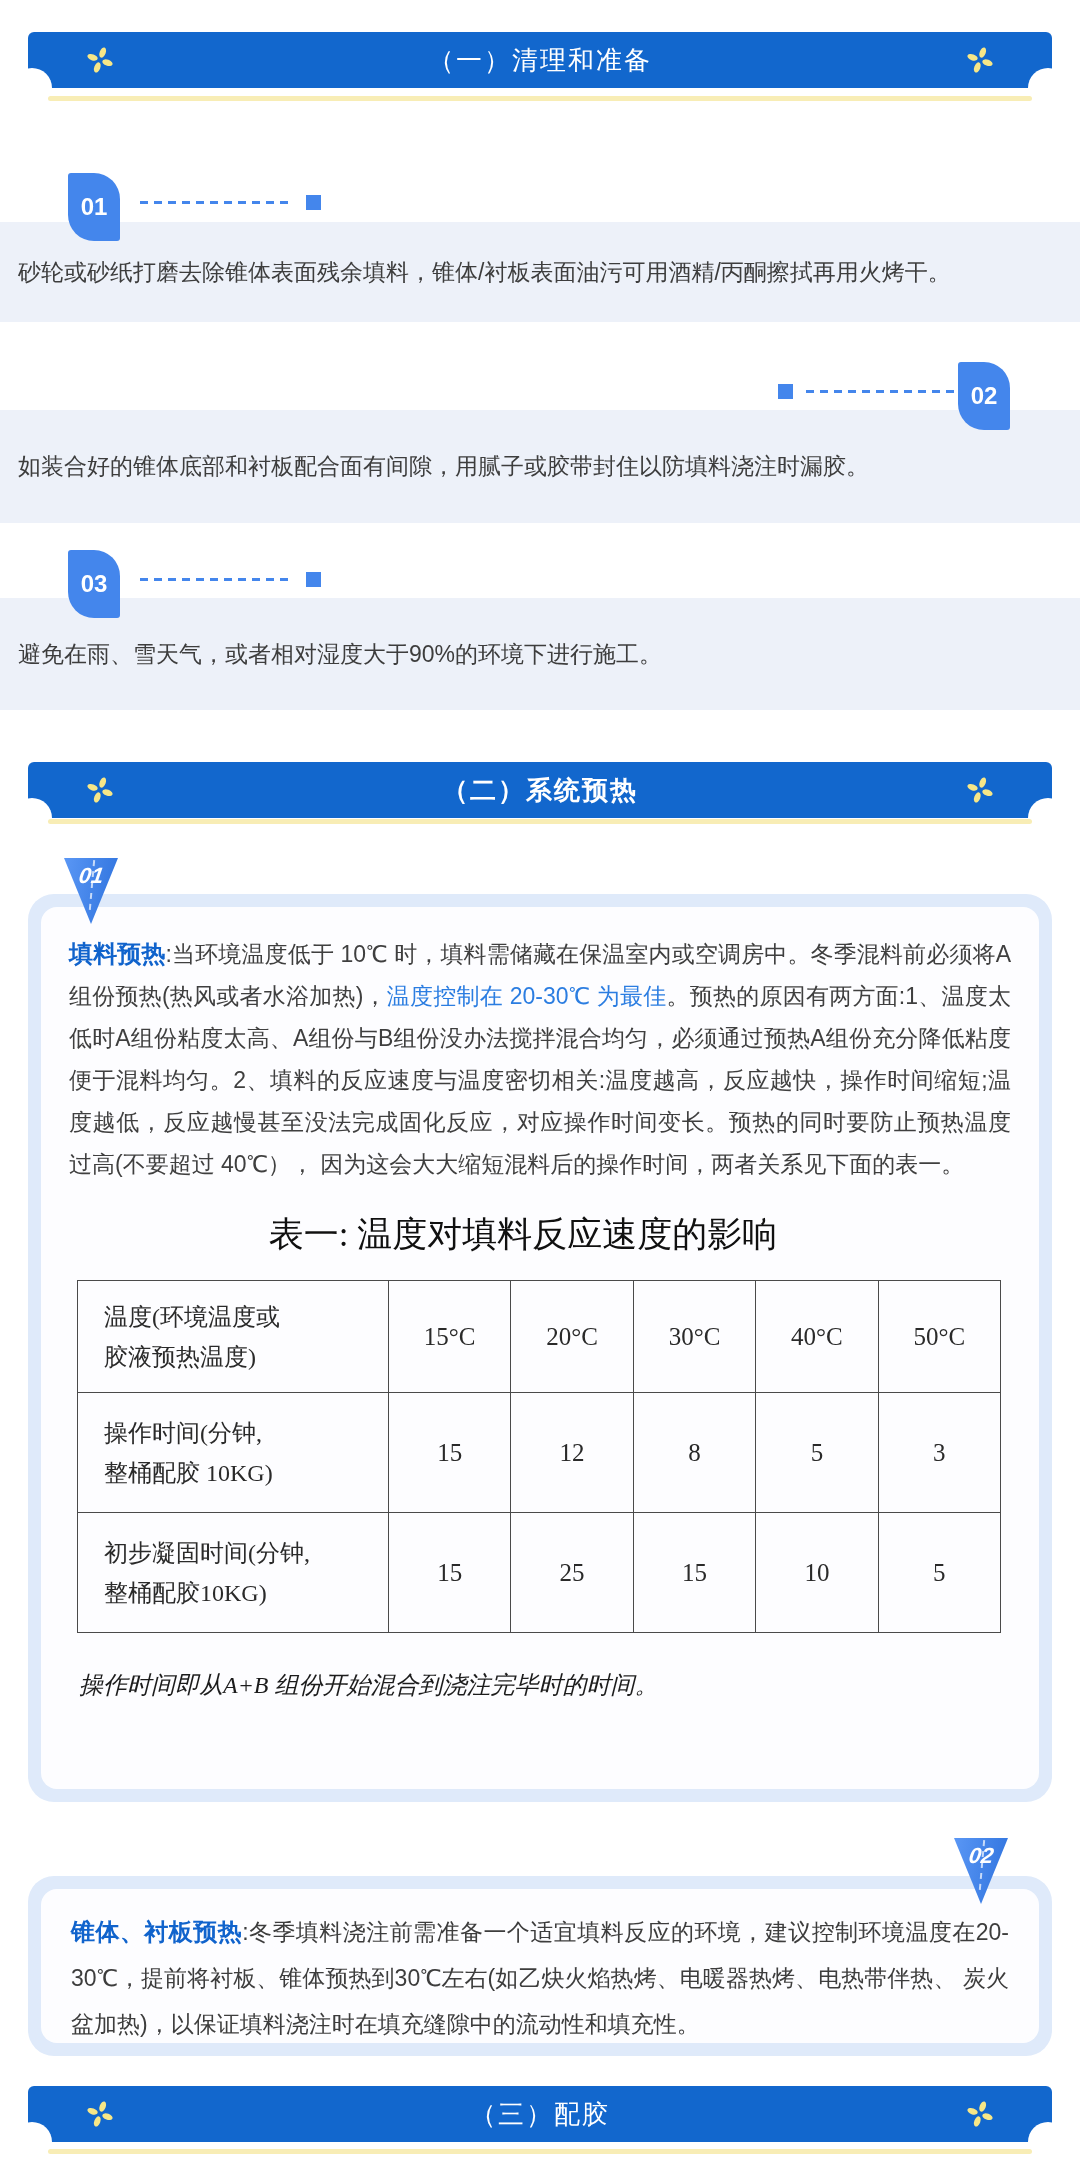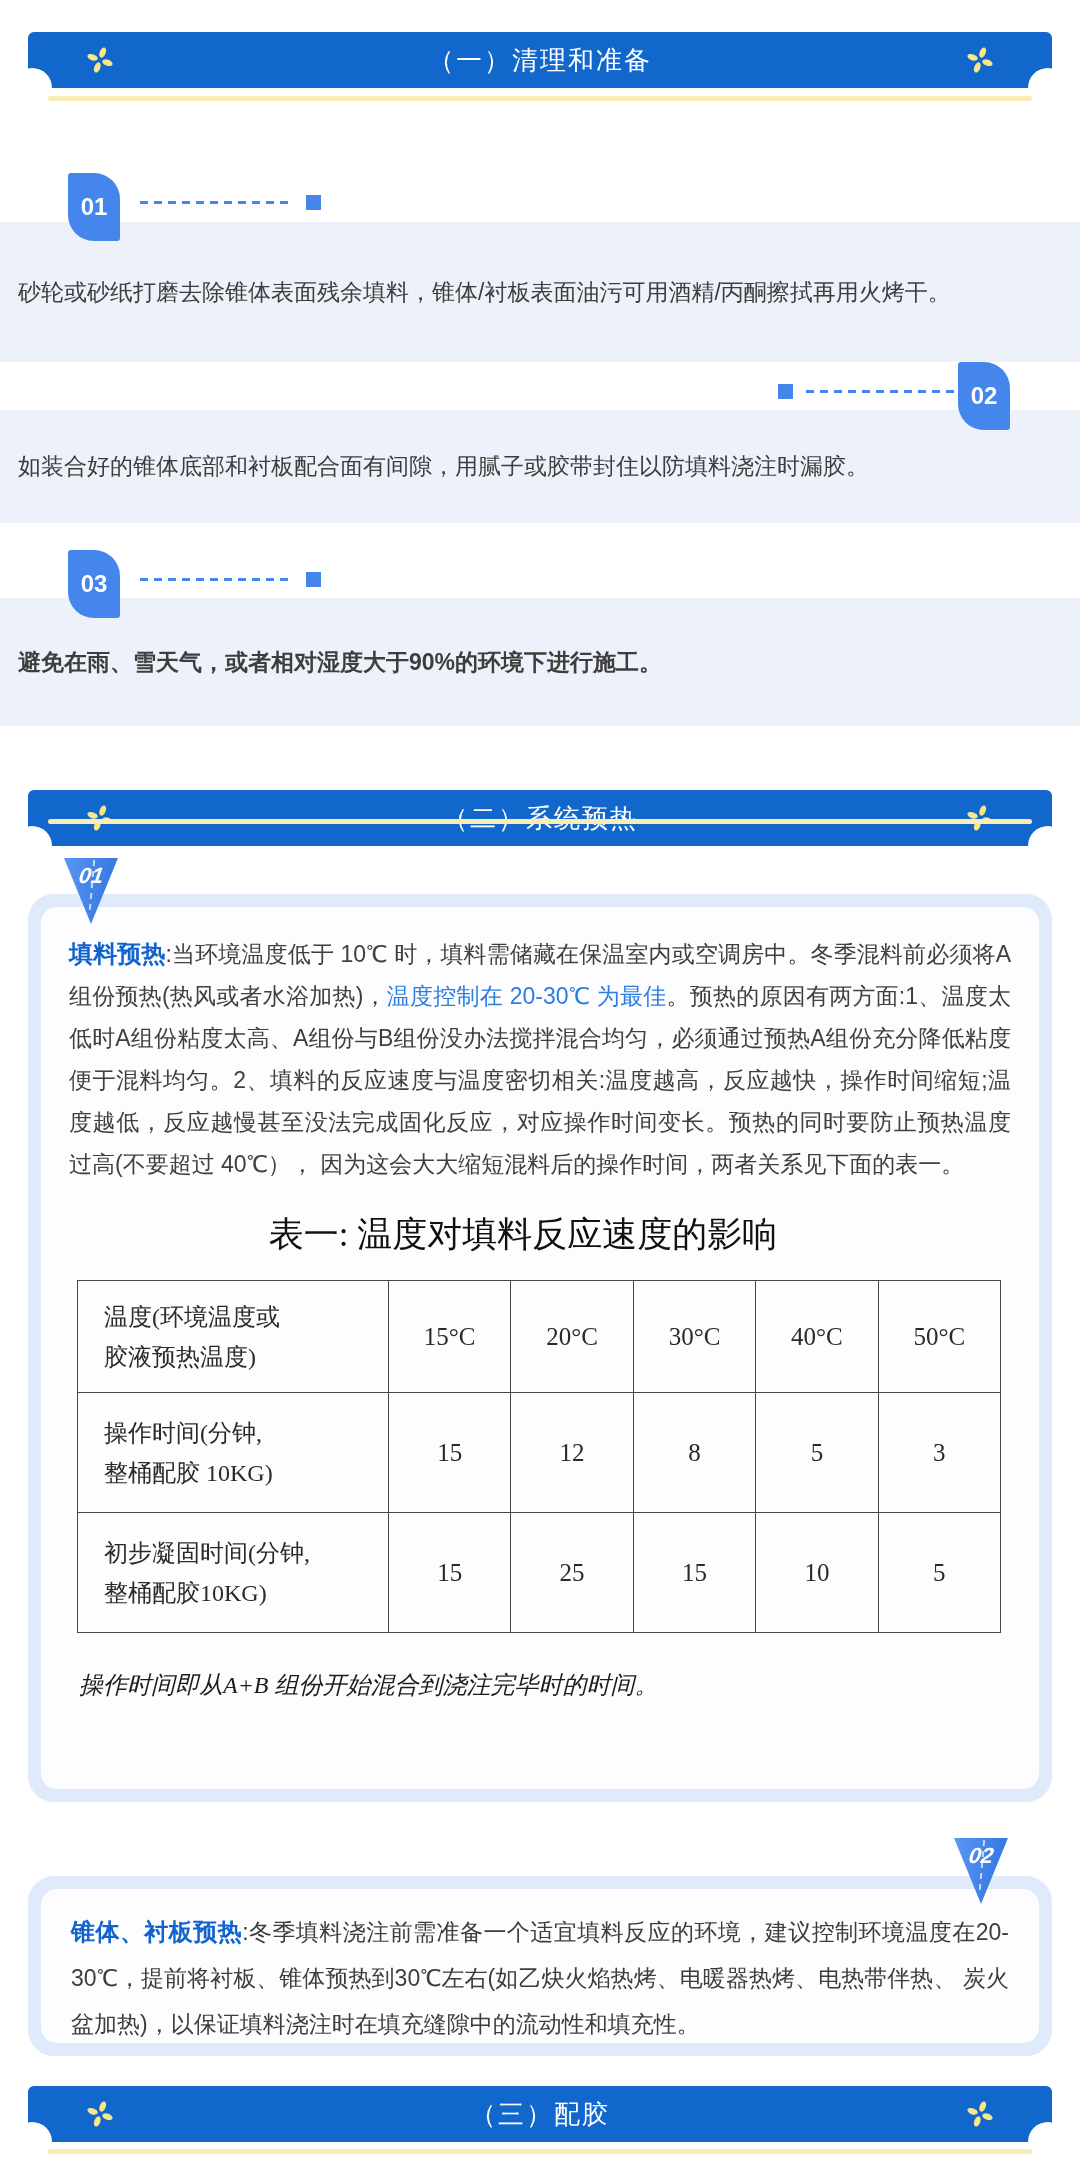--- a/index.html
+++ b/index.html
@@ -90,21 +90,21 @@
   </div>
   <div class="uline" style="top:96px;"></div>
 
   <div class="step-row" style="top:173px;">
     <div class="leaf-badge" style="left:68px;">
       <span>01</span>
     </div>
     <div class="dash-line" style="left:140px;"></div>
     <div class="sq" style="left:306px;"></div>
   </div>
-  <div class="step-box" style="top:222px;height:140px;">
+  <div class="step-box" style="top:222px;height:100px;">
     <div class="txt">砂轮或砂纸打磨去除锥体表面残余填料，锥体/衬板表面油污可用酒精/丙酮擦拭再用火烤干。</div>
   </div>
 
   <div class="step-row" style="top:362px;">
     <div class="sq" style="left:778px;"></div>
     <div class="dash-line" style="left:806px;"></div>
     <div class="leaf-badge" style="left:958px;">
       <span>02</span>
     </div>
   </div>
@@ -112,25 +112,25 @@
     <div class="txt">如装合好的锥体底部和衬板配合面有间隙，用腻子或胶带封住以防填料浇注时漏胶。</div>
   </div>
 
   <div class="step-row" style="top:550px;">
     <div class="leaf-badge" style="left:68px;">
       <span>03</span>
     </div>
     <div class="dash-line" style="left:140px;"></div>
     <div class="sq" style="left:306px;"></div>
   </div>
-  <div class="step-box" style="top:598px;height:128px;font-weight:bold;">
+  <div class="step-box" style="top:598px;height:112px;">
     <div class="txt">避免在雨、雪天气，或者相对湿度大于90%的环境下进行施工。</div>
   </div>
 
-  <div class="banner" id="banner2" style="top:790px;">
+  <div class="banner" id="banner2" style="top:762px;font-weight:bold;">
     <svg class="sparkle l" viewBox="0 0 24 24">
       <g fill="#f7e787">
         <ellipse cx="12" cy="5.2" rx="2.6" ry="4.6" transform="rotate(20 12 12)"></ellipse>
         <ellipse cx="12" cy="5.2" rx="2.6" ry="4.6" transform="rotate(110 12 12)"></ellipse>
         <ellipse cx="12" cy="5.2" rx="2.6" ry="4.6" transform="rotate(200 12 12)"></ellipse>
         <ellipse cx="12" cy="5.2" rx="2.6" ry="4.6" transform="rotate(290 12 12)"></ellipse>
       </g>
     </svg>
     <span class="banner-title">（二）系统预热</span>
     <svg class="sparkle r" viewBox="0 0 24 24">

